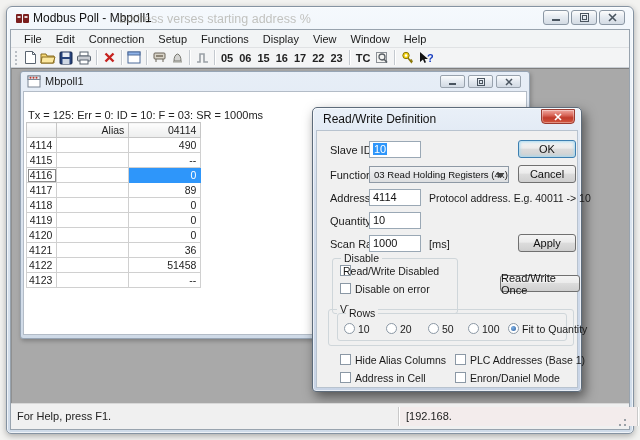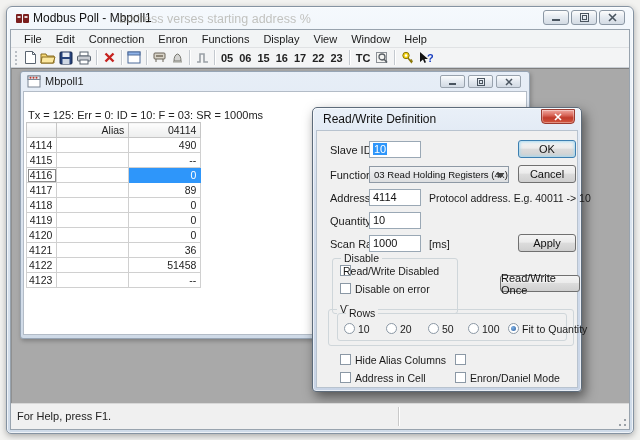--- a/index.html
+++ b/index.html
@@ -132,21 +132,21 @@
         </svg>
       </div>
   </div>
 
   <div id="client">
 
     <div id="menubar">
       <span class="menu-item">File</span>
       <span class="menu-item">Edit</span>
       <span class="menu-item">Connection</span>
-      <span class="menu-item">Enron</span>
+      <span class="menu-item">Setup</span>
       <span class="menu-item">Functions</span>
       <span class="menu-item">Display</span>
       <span class="menu-item">View</span>
       <span class="menu-item">Window</span>
       <span class="menu-item">Help</span>
     </div>
 
     <div id="toolbar">
       <div class="grip"></div>
       <div class="tbtn">
@@ -388,28 +388,30 @@
               <span class="radio" style="left:130px;top:9px"></span>
               <span class="cb-lbl" style="left:144px;top:9px">100</span>
               <span class="radio on" style="left:170px;top:9px"></span>
               <span class="cb-lbl" style="left:184px;top:9px">Fit to Quantity</span>
             </div>
           </div>
 
           <span class="cb" style="left:23px;top:223px"></span>
           <span class="cb-lbl" style="left:38px;top:223px">Hide Alias Columns</span>
           <span class="cb" style="left:138px;top:223px"></span>
+          <span class="cb-lbl" style="left:153px;top:223px">PLC Addresses (Base 1)</span>
           <span class="cb" style="left:23px;top:241px"></span>
           <span class="cb-lbl" style="left:38px;top:241px">Address in Cell</span>
           <span class="cb" style="left:138px;top:241px"></span>
           <span class="cb-lbl" style="left:153px;top:241px">Enron/Daniel Mode</span>
         </div>
       </div>
 
     </div>
 
     <div id="statusbar">
       <div class="sb-panel" id="sb-left">For Help, press F1.</div>
+      <div class="sb-panel" id="sb-conn">[192.168.</div>
       <div id="sb-grip"></div>
     </div>
 
   </div>
 </div>
 
 </body></html>

